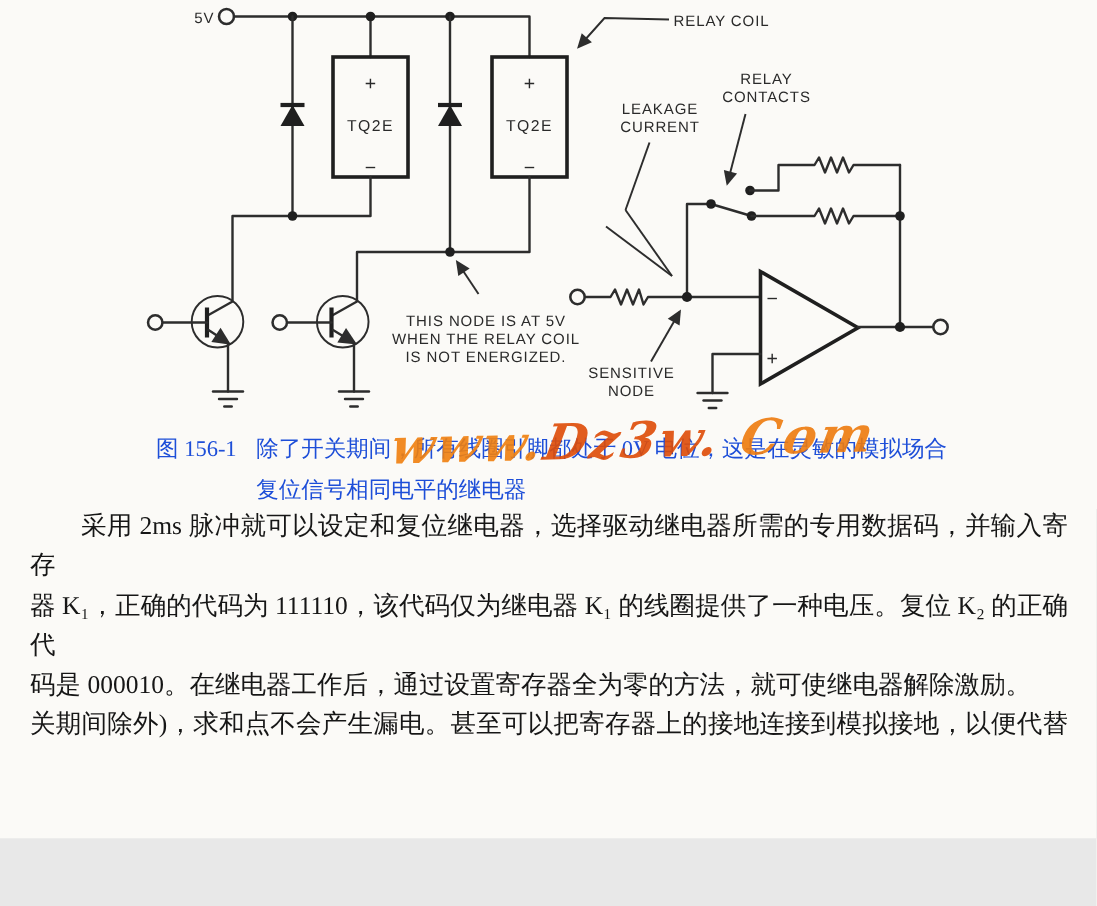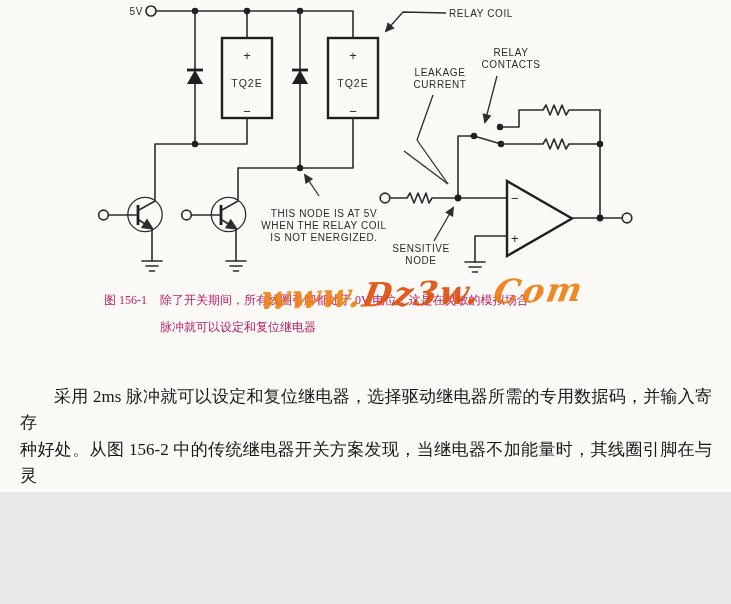--- a/index.html
+++ b/index.html
@@ -1,56 +1,56 @@
 <!DOCTYPE html>
 <html><head>
 <meta charset="utf-8">
 <style>
   html,body { margin:0; padding:0; background:#e8e8e8; }
   .page {
-    position:relative; width:731px; height:492px;
+    position:relative; width:731px; height:559px;
     background:#fbfaf7; overflow:hidden;
     font-family:"Liberation Serif","DejaVu Serif",serif;
   }
   .schematic { position:absolute; top:0; left:0; }
   svg text { font-family:"Liberation Sans","DejaVu Sans",sans-serif; fill:#2a2a2a; }
   .w    { fill:none; stroke:#2d2d2d; stroke-width:1.6; stroke-linecap:round; stroke-linejoin:round; }
   .thin { fill:none; stroke:#2d2d2d; stroke-width:1.3; }
   .comp { fill:none; stroke:#1f1f1f; stroke-width:2.4; }
   .bar  { stroke:#1f1f1f; stroke-width:2.8; }
   .dot  { fill:#1f1f1f; stroke:none; }
   .term { fill:#fbfaf7; stroke:#2d2d2d; stroke-width:1.7; }
   .fillb{ fill:#1f1f1f; stroke:none; }
   .lbl  { font-size:10px; letter-spacing:0.6px; }
   .mid  { text-anchor:middle; }
   .end  { text-anchor:end; }
   .sign { font-size:13px; }
   .boxlbl { font-size:10.5px; letter-spacing:1px; }
 
   .caption {
     position:absolute; top:287px; left:104px; width:560px;
-    font-size:12px; line-height:27px; color:#be185d;
+    font-size:15px; line-height:27px; color:#1d4ed8;
     display:flex; gap:13px;
   }
   .fig-no { white-space:nowrap; }
   .watermark {
     position:absolute; top:274px; left:262px;
     font-size:33px; font-style:italic; font-weight:bold;
     font-family:"DejaVu Serif","Liberation Serif",serif;
     letter-spacing:2px; white-space:nowrap;
     transform:skewX(-12deg) rotate(-1.5deg);
     opacity:0.9; pointer-events:none;
   }
   .body-text {
     position:absolute; top:338px; left:20px; width:692px;
     font-size:17px; line-height:26.4px; color:#161616;
   }
   .bline { text-align:justify; }
   .jl    { text-align-last:justify; }
-  .indent{ text-indent:34px;margin-top:46px; }
+  .indent{ text-indent:34px; }
 </style>
 </head>
 <body>
 
 <div class="page">
 
   <svg class="schematic" width="731" height="280" viewBox="0 0 731 280">
     <defs>
       <marker id="ah" markerWidth="9" markerHeight="8" refX="6.5" refY="4" orient="auto">
         <path d="M0.5,0.5 L8,4 L0.5,7.5 Z" fill="#2d2d2d"></path>
@@ -191,26 +191,27 @@
       <text class="lbl mid" x="421" y="252">SENSITIVE</text>
       <text class="lbl mid" x="421" y="264">NODE</text>
       <path class="thin" d="M434,241 L453,208" marker-end="url(#ah)"></path>
     </g>
   </svg>
 
   <div class="caption">
     <span class="fig-no">图 156-1</span>
     <span class="cap-text">
       <span>除了开关期间，所有线圈引脚都处于 0V 电位，这是在灵敏的模拟场合</span><br>
-      <span>脉冲就可以设定和复位继电器</span>
+      <span>复位信号相同电平的继电器</span>
     </span>
   </div>
 
   <div class="watermark"><span style="color: rgb(240, 128, 15);">www.</span><span style="color: rgb(223, 76, 7);">Dz3w.</span><span style="color: rgb(238, 123, 14);"> Com</span></div>
 
   <div class="body-text">
     <div class="bline jl indent">采用 2ms 脉冲就可以设定和复位继电器，选择驱动继电器所需的专用数据码，并输入寄存</div>
-    <div class="bline jl">种好处。从图 156-2 中的传统继电器开关方案发现，当继电器不加能量时，其线圈引脚在与灵</div>
+    <div class="bline jl">器 K₁，正确的代码为 111110，该代码仅为继电器 K₁ 的线圈提供了一种电压。复位 K₂ 的正确代</div>
+    <div class="bline">码是 000010。在继电器工作后，通过设置寄存器全为零的方法，就可使继电器解除激励。</div>
     <div class="bline jl">关期间除外)，求和点不会产生漏电。甚至可以把寄存器上的接地连接到模拟接地，以便代替</div>
 
   </div>
 
 </div>
 
 </body></html>

